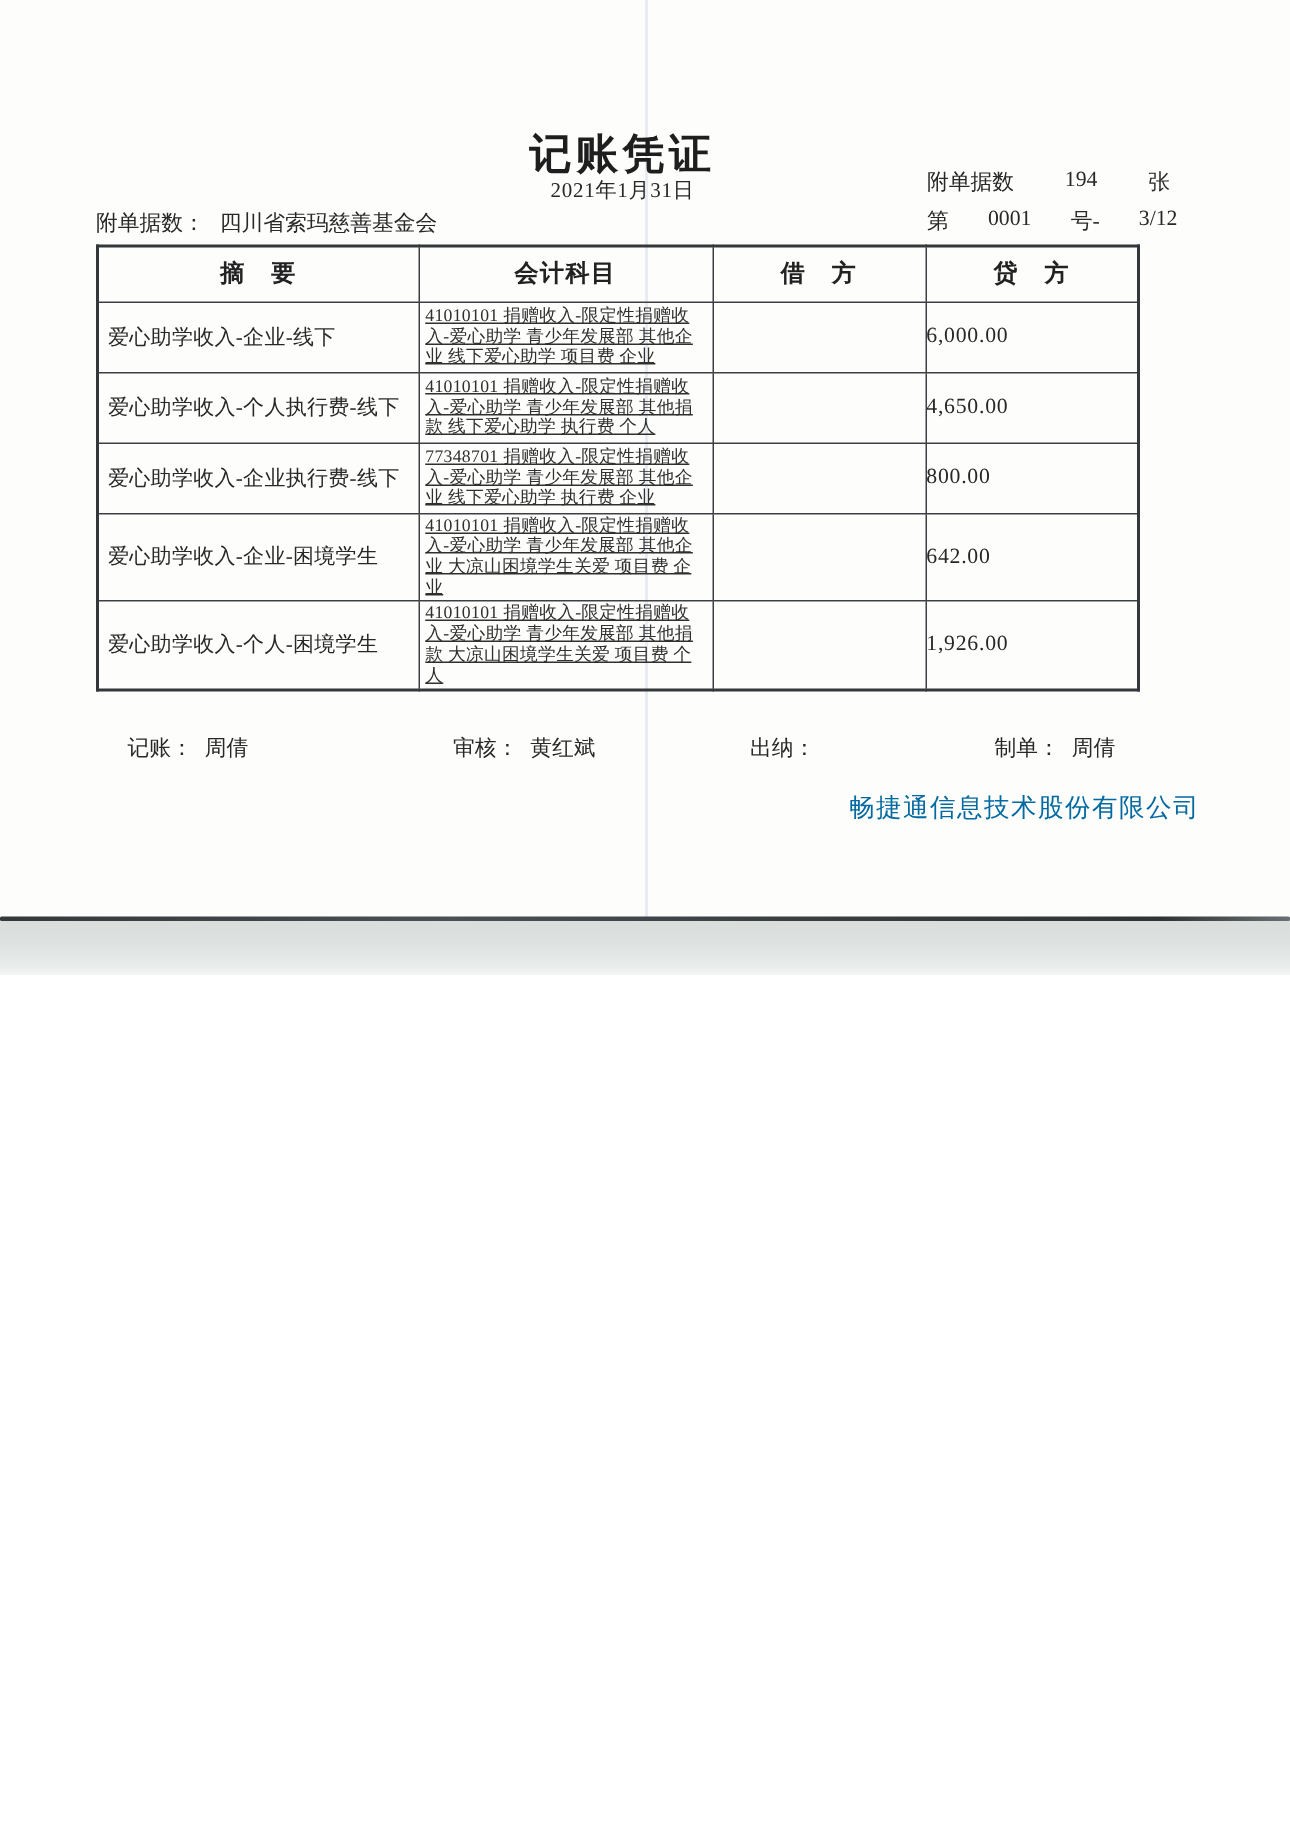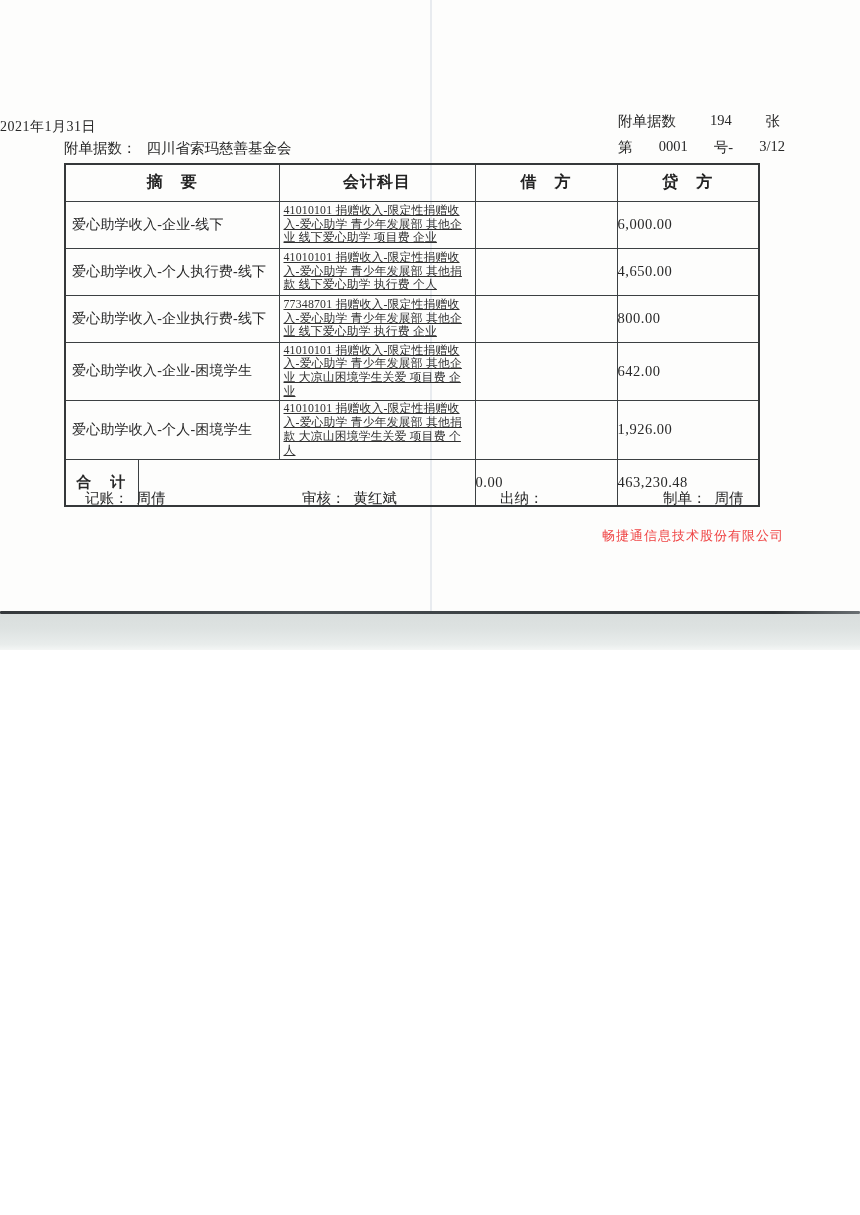--- a/index.html
+++ b/index.html
@@ -48,20 +48,21 @@
     text-align: center;
     font-size: 28px;
     font-weight: bold;
     letter-spacing: 3px;
     color: #1e1e1e;
   }
   .date-line {
     position: absolute;
     left: 0; top: 118px;
     width: 830px;
+    text-align: center;
     font-size: 14px;
     letter-spacing: 0.5px;
   }
   .attach-line {
     position: absolute;
     left: 618px; top: 112px;
     width: 162px;
     display: flex;
     justify-content: space-between;
     font-size: 14.5px;
@@ -138,33 +139,34 @@
   }
   .sig { position: absolute; white-space: nowrap; }
   .sig-bookkeeper { left: 85px; }
   .sig-reviewer   { left: 302px; }
   .sig-cashier    { left: 500px; }
   .sig-preparer   { left: 663px; }
   .sig .sig-name { margin-left: 8px; }
   .company-line {
     position: absolute;
     top: 527px;
-    right: 76px;
-    font-size: 13px;
-    color: #ef4444;
+    right: 60px;
+    font-size: 17px;
+    color: #0369a1;
     letter-spacing: 1px;
   }
 </style>
 </head>
 <body>
 
 <div class="canvas">
   <div class="paper">
     <div class="crease"></div>
 
+    <div class="title">记账凭证</div>
     <div class="date-line">2021年1月31日</div>
 
     <div class="attach-line">
       <span>附单据数</span>
       <span>194</span>
       <span>张</span>
     </div>
 
     <div class="number-line">
       <span>第</span>
@@ -217,26 +219,20 @@
           <td class="cell-amount"></td>
           <td class="cell-amount">642.00</td>
         </tr>
         <tr class="data-row">
           <td colspan="2" class="cell-summary">爱心助学收入-个人-困境学生</td>
           <td class="cell-account">41010101 捐赠收入-限定性捐赠收入-爱心助学 青少年发展部 其他捐款 大凉山困境学生关爱 项目费 个人</td>
           <td class="cell-amount"></td>
           <td class="cell-amount">1,926.00</td>
         </tr>
 
-        <tr class="total-row">
-          <td class="cell-total-label">合　计</td>
-          <td colspan="2"></td>
-          <td class="cell-amount">0.00</td>
-          <td class="cell-amount">463,230.48</td>
-        </tr>
       </tbody>
     </table>
 
     <div class="signatures">
       <span class="sig sig-bookkeeper">
         <span>记账：</span><span class="sig-name">周倩</span>
       </span>
       <span class="sig sig-reviewer">
         <span>审核：</span><span class="sig-name">黄红斌</span>
       </span>

